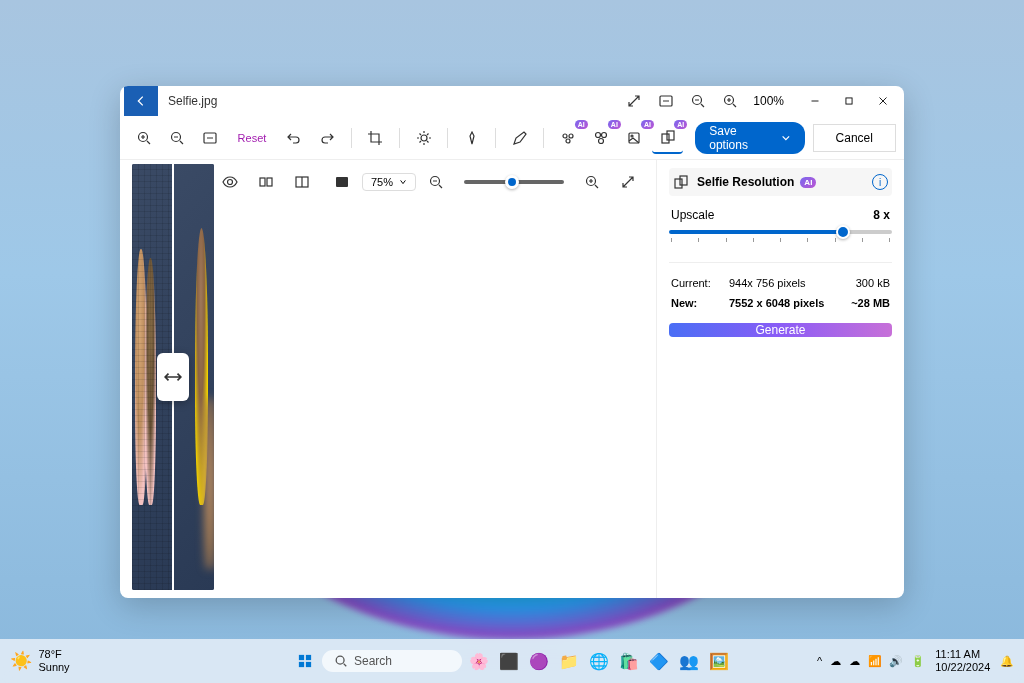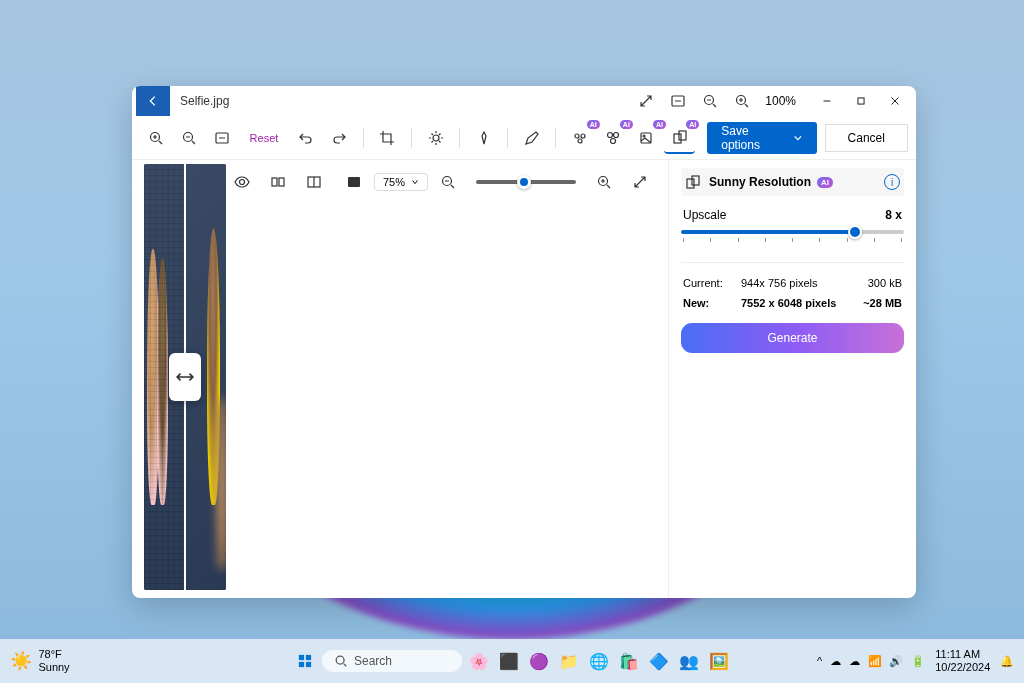--- a/index.html
+++ b/index.html
@@ -1,34 +1,34 @@
 <!DOCTYPE html>
 <html><head>
 <meta charset="utf-8">
 <style>
 * { margin: 0; padding: 0; box-sizing: border-box; font-family: 'Segoe UI', sans-serif; }
 body { width: 1024px; height: 683px; overflow: hidden; position: relative; background: linear-gradient(180deg, #a8c5e0 0%, #9ec8e8 40%, #8ab8dc 100%); }
 .wallpaper-flower { position: absolute; bottom: 44px; left: 50%; transform: translateX(-50%); width: 600px; height: 400px; z-index: 0; background: radial-gradient(ellipse at center, #ff6b9d 0%, #ffa500 12%, #ffeb3b 24%, #4caf50 36%, #00bcd4 48%, #2196f3 60%, #9c27b0 72%, transparent 85%); opacity: 0.9; border-radius: 50%; filter: blur(3px); }
-.window { position: absolute; top: 86px; left: 132px; width: 784px; height: 512px; background: #fff; border-radius: 8px; box-shadow: 0 8px 32px rgba(0,0,0,0.2); display: flex; flex-direction: column; z-index: 10; overflow: hidden; justify-content: space-between; }
+.window { position: absolute; top: 86px; left: 120px; width: 784px; height: 512px; background: #fff; border-radius: 8px; box-shadow: 0 8px 32px rgba(0,0,0,0.2); display: flex; flex-direction: column; z-index: 10; overflow: hidden; justify-content: space-between; }
 .titlebar { height: 30px; display: flex; align-items: center; padding: 0 4px; }
 .back-btn { width: 34px; height: 30px; background: #1a5fb4; display: flex; align-items: center; justify-content: center; color: #fff; cursor: pointer; }
 .filename { margin-left: 10px; font-size: 12px; color: #333; }
 .title-spacer { flex: 1; }
 .title-controls { display: flex; align-items: center; gap: 2px; }
 .title-btn { width: 30px; height: 30px; display: flex; align-items: center; justify-content: center; cursor: pointer; color: #333; }
 .zoom-label { font-size: 12px; padding: 0 6px; }
 .win-controls { display: flex; margin-left: 8px; }
 .win-btn { width: 34px; height: 30px; display: flex; align-items: center; justify-content: center; cursor: pointer; }
 .toolbar { height: 44px; display: flex; align-items: center; padding: 0 8px; border-bottom: 1px solid #eee; gap: 2px; }
 .tool-btn { width: 32px; height: 32px; display: flex; align-items: center; justify-content: center; border-radius: 4px; cursor: pointer; position: relative; color: #333; }
 .tool-btn.active { border-bottom: 2px solid #0066cc; }
 .tool-sep { width: 1px; height: 20px; background: #ddd; margin: 0 6px; }
 .reset-btn { padding: 4px 10px; font-size: 11px; color: #a21caf; cursor: pointer; border-radius: 4px; }
 .ai-badge { position: absolute; top: -2px; right: -4px; background: linear-gradient(135deg, #7b68ee, #ba55d3); color: #fff; font-size: 7px; padding: 1px 3px; border-radius: 6px; font-weight: bold; }
-.save-btn { background: #0066cc; color: #fff; padding: 2px 14px; border-radius: 3px; font-size: 12px; cursor: pointer; display: flex; align-items: center; gap: 4px; margin-left: 8px; }
+.save-btn { background: #0066cc; color: #fff; padding: 2px 14px; border-radius: 12px; font-size: 12px; cursor: pointer; display: flex; align-items: center; gap: 4px; margin-left: 8px; }
 .cancel-btn { background: #fff; border: 1px solid #ddd; padding: 6px 22px; border-radius: 0; font-size: 12px; cursor: pointer; margin-left: 6px; }
 .content { flex: 1; display: flex; }
 .canvas-area { flex: 1; display: flex; padding: 0 12px 8px; }
 .canvas { flex: 1; position: relative; margin-top: 4px; background: #2a3f5f; border-radius: 2px; overflow: hidden; }
 .image-sim { position: absolute; inset: 0; }
 .sim-left { position: absolute; left: 0; top: 0; width: 50%; height: 100%; background: linear-gradient(135deg, #3a4a65 0%, #2a3a55 100%); }
 .sim-right { position: absolute; right: 0; top: 0; width: 50%; height: 100%; background: linear-gradient(135deg, #3a4a65 0%, #2a3a55 100%); }
 .person { position: absolute; border-radius: 50% 50% 40% 40%; }
 .p1 { left: 8%; top: 20%; width: 28%; height: 60%; background: radial-gradient(ellipse at 40% 30%, #d4a574 0%, #c09060 40%, #f4c2c2 70%); }
 .p2 { left: 32%; top: 22%; width: 26%; height: 58%; background: radial-gradient(ellipse at 50% 30%, #8b6f47 0%, #6b5437 40%, #f4c2c2 75%); }
@@ -52,21 +52,21 @@
 .slider-track { height: 4px; background: linear-gradient(90deg, #0066cc 0%, #0066cc 78%, #ccc 78%); border-radius: 2px; position: relative; margin-bottom: 4px; cursor: pointer; }
 .slider-thumb { position: absolute; left: 78%; top: 50%; transform: translate(-50%, -50%); width: 14px; height: 14px; background: #0066cc; border: 2px solid #fff; border-radius: 50%; box-shadow: 0 1px 3px rgba(0,0,0,0.3); }
 .slider-ticks { display: flex; justify-content: space-between; margin-bottom: 16px; padding: 0 2px; }
 .tick { width: 1px; height: 4px; background: #999; }
 .info-row { display: flex; font-size: 11px; padding: 4px 2px; }
 .info-label { width: 58px; }
 .info-val { flex: 1; text-align: left; }
 .info-size { text-align: right; }
 .info-new { font-weight: 600; }
 .hr { height: 1px; background: #eee; margin: 4px 0 10px; }
-.generate-btn { background: linear-gradient(90deg, #4a6ef5 0%, #8b5cf6 50%, #c770d8 100%); color: #fff; padding: 8px; border-radius: 11px; font-size: 12px; text-align: center; cursor: pointer; margin-top: 10px; }
+.generate-btn { background: linear-gradient(90deg, #4a6ef5 0%, #8b5cf6 50%, #c770d8 100%); color: #fff; border-radius: 4px; font-size: 12px; text-align: center; cursor: pointer; margin-top: 10px; }
 .taskbar { position: absolute; bottom: 0; left: 0; right: 0; height: 44px; background: rgba(230, 238, 248, 0.85); backdrop-filter: blur(20px); display: flex; align-items: center; padding: 0 10px; z-index: 20; }
 .weather { display: flex; align-items: center; gap: 6px; }
 .weather-icon { font-size: 18px; }
 .weather-text { font-size: 11px; line-height: 1.2; }
 .task-center { position: absolute; left: 50%; transform: translateX(-50%); display: flex; align-items: center; gap: 4px; }
 .task-icon { width: 26px; height: 26px; display: flex; align-items: center; justify-content: center; border-radius: 4px; cursor: pointer; font-size: 16px; }
 .search-box { display: flex; align-items: center; background: rgba(255,255,255,0.7); border-radius: 16px; padding: 4px 12px; gap: 6px; width: 140px; cursor: text; font-size: 12px; color: #555; }
 .tray { margin-left: auto; display: flex; align-items: center; gap: 10px; font-size: 11px; }
 .tray-icons { display: flex; gap: 8px; align-items: center; }
 .clock { text-align: left; line-height: 1.2; }
@@ -303,21 +303,21 @@
       </div>
     </div>
 
     <div class="side-panel">
       <div class="panel-header">
         <svg viewBox="0 0 16 16" fill="none" stroke="#333" stroke-width="1.2" style="width:16px;height:16px">
             <rect x="2" y="5" width="7" height="9"></rect>
             <rect x="7" y="2" width="7" height="9"></rect>
           </svg>
         <div class="panel-title">
-            <span>Sunny Resolution</span>
+            <span>Selfie Resolution</span>
             <span class="panel-ai">AI</span>
           </div>
         <div class="info-icon">i</div>
       </div>
       <div class="upscale-row">
         <span>Upscale</span>
         <span class="upscale-val">8 x</span>
       </div>
       <div class="slider-track">
           <div class="slider-thumb"></div>

